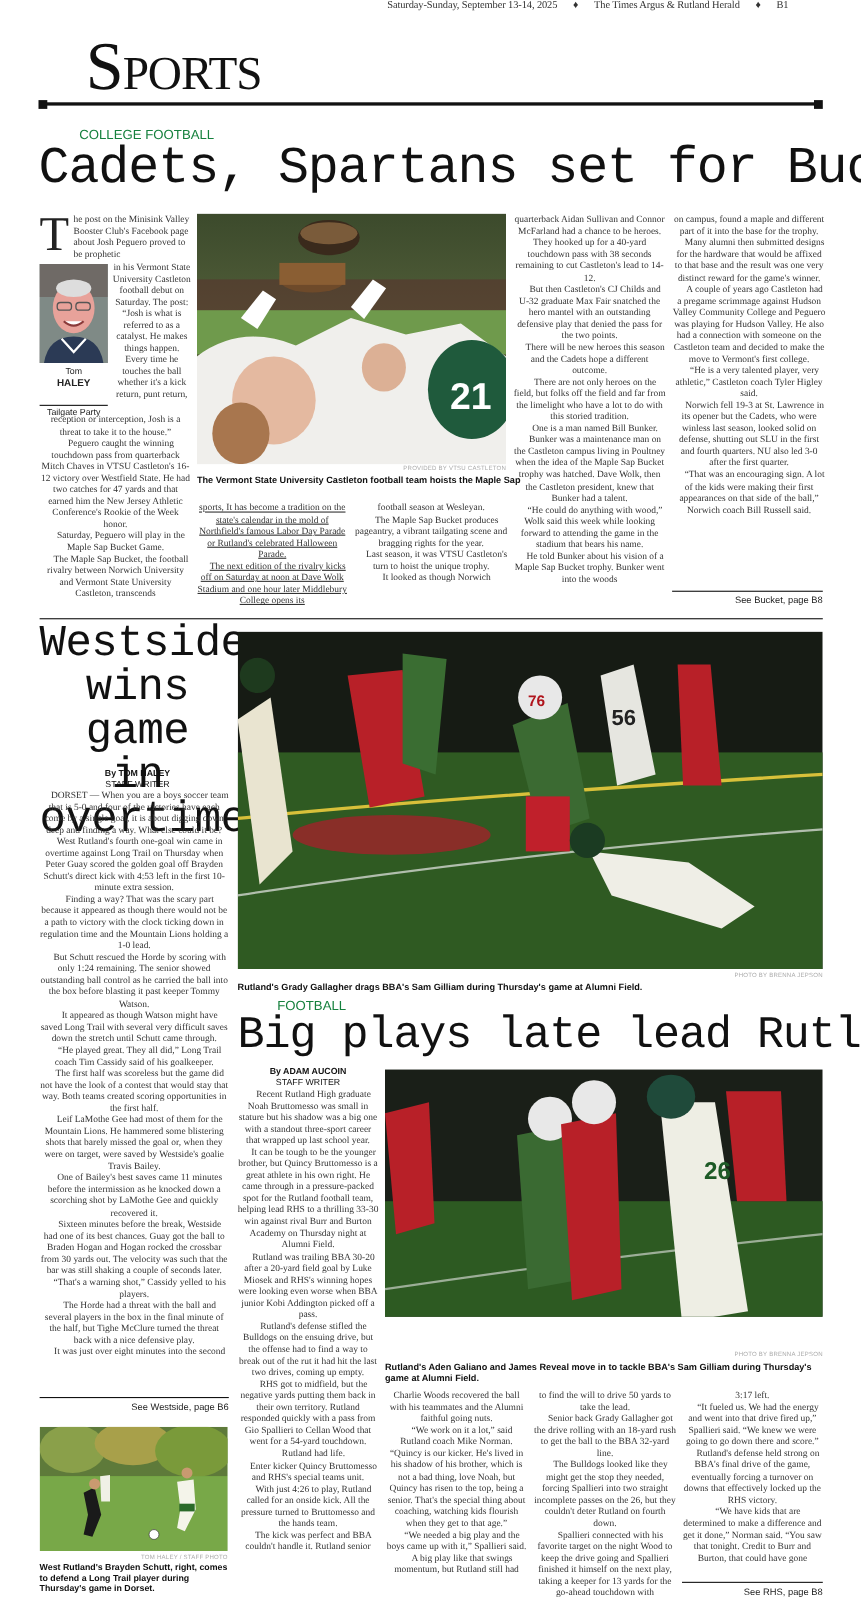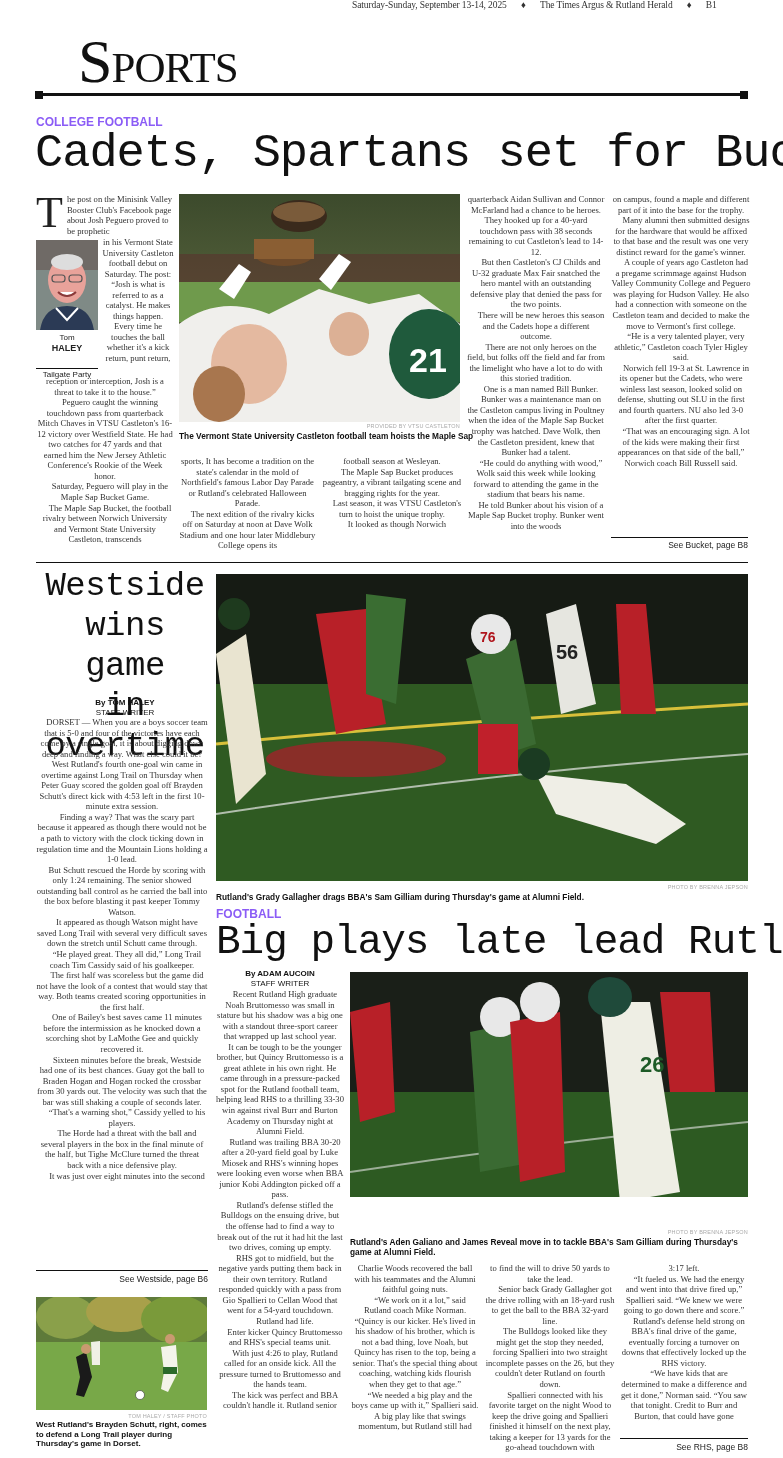--- a/index.html
+++ b/index.html
@@ -4,21 +4,21 @@
 <style>
   * { box-sizing: border-box; margin: 0; padding: 0; }
   html, body { width: 783px; height: 1458px; background: #fff; overflow: hidden; }
   body { position: relative; font-family: "Liberation Serif", serif; color: #222; }
   .abs { position: absolute; }
   .topline { top: 0; left: 352px; width: 400px; height: 12px; font-size: 9.5px; color: #333; white-space: nowrap; letter-spacing: -0.1px; }
   .topline span { margin: 0 6px; }
   .masthead { left: 42px; top: 28px; font-size: 62px; line-height: 66px; font-variant: small-caps; letter-spacing: -1px; color: #111; margin-left: 36px; }
   .rule-main { left: 38px; top: 93px; width: 706px; height: 3px; background: #111; }
   .rule-sq { width: 8px; height: 8px; background: #111; top: 90.5px; }
-  .kicker { font-family: "Liberation Sans", sans-serif; font-weight: bold; color: #8b5cf6; font-size: 12px; }
+  .kicker { font-family: "Liberation Sans", sans-serif; font-weight: normal; color: #15803d; font-size: 12px; margin-left: 36px; }
   .headline { font-family: Liberation Mono, monospace; color: #111; white-space: nowrap; letter-spacing: -1px; }
   .body { font-size: 8.6px; line-height: 10.55px; color: #333; text-align: left; }
   .body p { text-indent: 10px; text-align: center; }
   .body p.noind { text-indent: 0; }
   .just { text-align: justify; }
   .col-rule { background: #111; height: 1px; }
   .jump { font-family: "Liberation Sans", sans-serif; font-size: 8.5px; text-align: right; color: #222; }
   .cap { font-family: "Liberation Sans", sans-serif; font-weight: bold; font-size: 8.3px; line-height: 10px; color: #111; }
   .credit { font-family: "Liberation Sans", sans-serif; font-size: 5.5px; color: #aaa; text-align: right; letter-spacing: 0.2px; }
   .byline { font-family: "Liberation Sans", sans-serif; font-size: 8px; text-align: center; line-height: 9.5px; color: #111; }
@@ -98,21 +98,21 @@
     <text x="230" y="178" font-size="34" fill="#fff" font-family="Liberation Sans, sans-serif" font-weight="bold">21</text>
     <ellipse cx="170" cy="140" rx="20" ry="22" fill="#dcb095"></ellipse>
     <path d="M40 95 L60 70 L72 78 L55 105 Z" fill="#fff"></path>
     <path d="M140 85 L160 60 L172 68 L152 96 Z" fill="#fff"></path>
     <ellipse cx="40" cy="200" rx="26" ry="28" fill="#a8764e"></ellipse>
   </svg>
 </div>
 <div class="abs credit" style="left:179px; top:423px; width:281px;">PROVIDED BY VTSU CASTLETON</div>
 <div class="abs cap" style="left:179px; top:431px; width:290px; white-space:nowrap; font-size:8.3px;">The Vermont State University Castleton football team hoists the Maple Sap</div>
 
-<div class="abs body" style="left:179px; top:456px; width:137px;">
+<div class="abs body" style="left:179px; top:456px; width:137px;text-decoration:underline;">
   <p class="noind">sports, It has become a tradition on the state's calendar in the mold of Northfield's famous Labor Day Parade or Rutland's celebrated Halloween Parade.</p>
   <p>The next edition of the rivalry kicks off on Saturday at noon at Dave Wolk Stadium and one hour later Middlebury College opens its</p>
 </div>
 <div class="abs body" style="left:322px; top:456px; width:140px;">
   <p class="noind">football season at Wesleyan.</p>
   <p>The Maple Sap Bucket produces pageantry, a vibrant tailgating scene and bragging rights for the year.</p>
   <p>Last season, it was VTSU Castleton's turn to hoist the unique trophy.</p>
   <p>It looked as though Norwich</p>
 </div>
 
@@ -133,37 +133,38 @@
   <p>A couple of years ago Castleton had a pregame scrimmage against Hudson Valley Community College and Peguero was playing for Hudson Valley. He also had a connection with someone on the Castleton team and decided to make the move to Vermont's first college.</p>
   <p>“He is a very talented player, very athletic,” Castleton coach Tyler Higley said.</p>
   <p>Norwich fell 19-3 at St. Lawrence in its opener but the Cadets, who were winless last season, looked solid on defense, shutting out SLU in the first and fourth quarters. NU also led 3-0 after the first quarter.</p>
   <p>“That was an encouraging sign. A lot of the kids were making their first appearances on that side of the ball,” Norwich coach Bill Russell said.</p>
 </div>
 <div class="abs col-rule" style="left:611px; top:537px; width:137px;"></div>
 <div class="abs jump" style="left:611px; top:540px; width:137px;">See Bucket, page B8</div>
 
 <div class="abs col-rule" style="left:36px; top:562px; width:712px; height:1px;"></div>
 
-<div class="abs headline" style="left:36px; top:566px; width:178px; font-size:34px; line-height:40px; text-align:center; letter-spacing:-0.5px; white-space:normal;">
+<div class="abs headline" style="left:36px; top:566px; width:178px; font-size:40px; line-height:40px; text-align:center; letter-spacing:-0.5px; white-space:normal;">
   <div>Westside</div>
   <div>wins game</div>
   <div>in overtime</div>
 </div>
 <div class="abs byline" style="left:36px; top:698px; width:178px;">
   <div><b>By TOM HALEY</b></div>
   <div>STAFF WRITER</div>
 </div>
 <div class="abs body just" style="left:36px; top:717px; width:172px;">
   <p>DORSET — When you are a boys soccer team that is 5-0 and four of the victories have each come by a single goal, it is about digging down deep and finding a way. What else could it be?</p>
   <p>West Rutland's fourth one-goal win came in overtime against Long Trail on Thursday when Peter Guay scored the golden goal off Brayden Schutt's direct kick with 4:53 left in the first 10-minute extra session.</p>
   <p>Finding a way? That was the scary part because it appeared as though there would not be a path to victory with the clock ticking down in regulation time and the Mountain Lions holding a 1-0 lead.</p>
   <p>But Schutt rescued the Horde by scoring with only 1:24 remaining. The senior showed outstanding ball control as he carried the ball into the box before blasting it past keeper Tommy Watson.</p>
   <p>It appeared as though Watson might have saved Long Trail with several very difficult saves down the stretch until Schutt came through.</p>
   <p>“He played great. They all did,” Long Trail coach Tim Cassidy said of his goalkeeper.</p>
   <p>The first half was scoreless but the game did not have the look of a contest that would stay that way. Both teams created scoring opportunities in the first half.</p>
+  <p>Leif LaMothe Gee had most of them for the Mountain Lions. He hammered some blistering shots that barely missed the goal or, when they were on target, were saved by Westside's goalie Travis Bailey.</p>
   <p>One of Bailey's best saves came 11 minutes before the intermission as he knocked down a scorching shot by LaMothe Gee and quickly recovered it.</p>
   <p>Sixteen minutes before the break, Westside had one of its best chances. Guay got the ball to Braden Hogan and Hogan rocked the crossbar from 30 yards out. The velocity was such that the bar was still shaking a couple of seconds later.</p>
   <p>“That's a warning shot,” Cassidy yelled to his players.</p>
   <p>The Horde had a threat with the ball and several players in the box in the final minute of the half, but Tighe McClure turned the threat back with a nice defensive play.</p>
   <p>It was just over eight minutes into the second</p>
 </div>
 <div class="abs col-rule" style="left:36px; top:1270px; width:172px;"></div>
 <div class="abs jump" style="left:36px; top:1274px; width:172px;">See Westside, page B6</div>
 
 <div class="abs photo" style="left:36px; top:1297px; width:171px; height:113px;">

